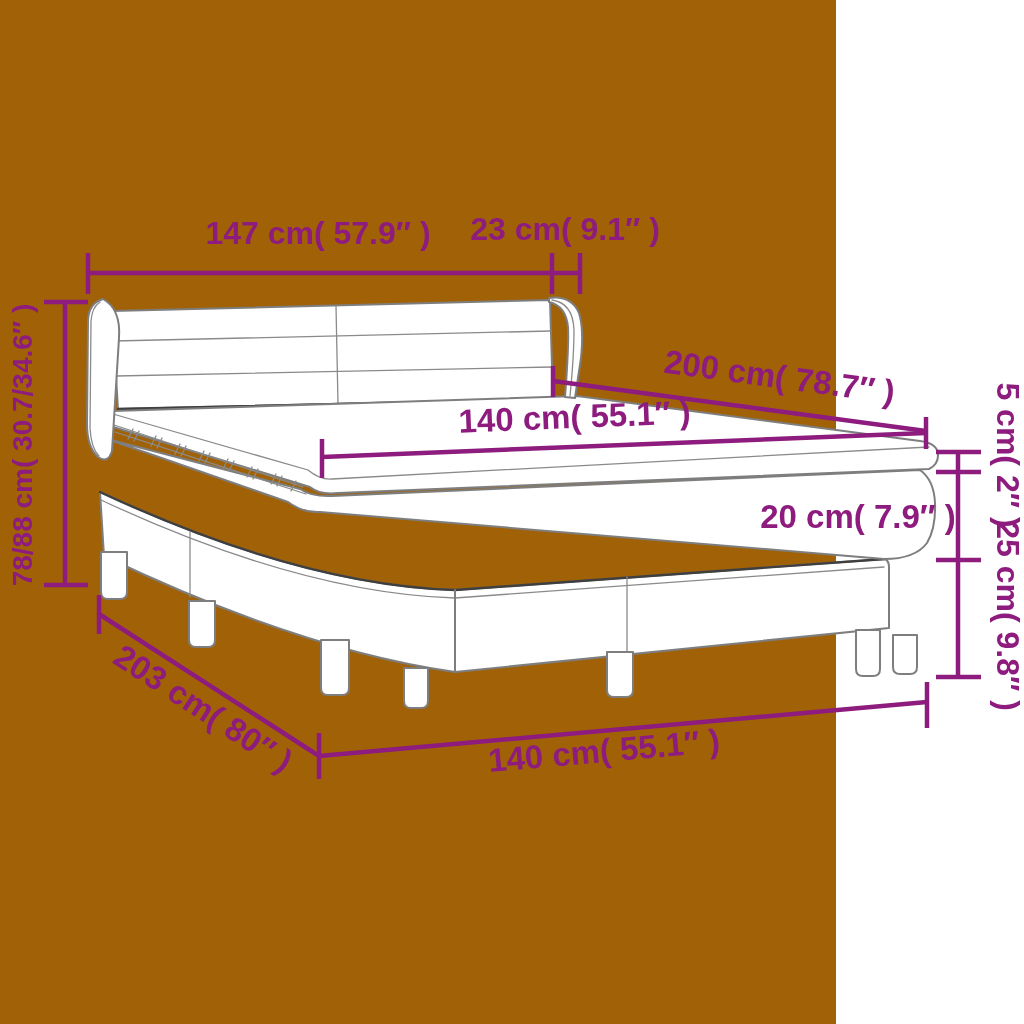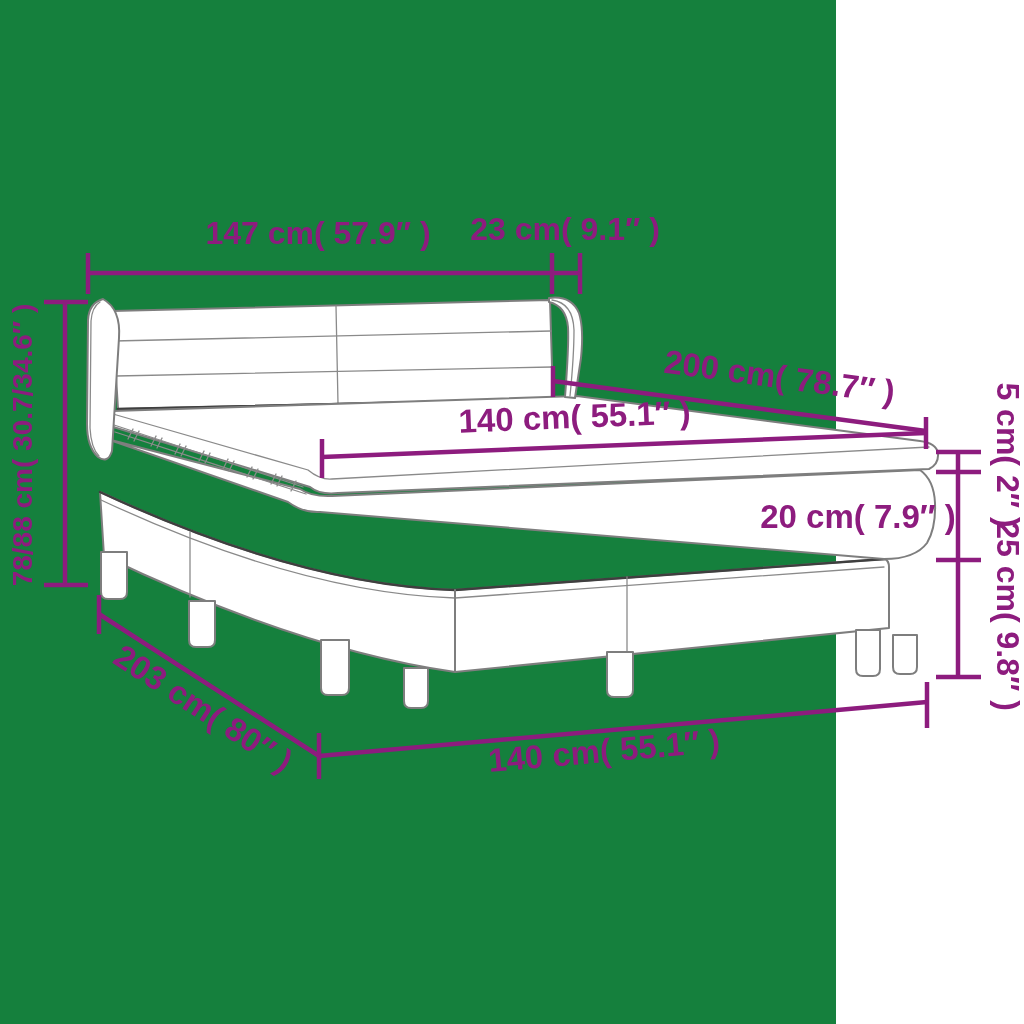--- a/index.html
+++ b/index.html
@@ -1,16 +1,16 @@
 <!DOCTYPE html>
 <html><head>
 <meta charset="utf-8">
 <style>
   html,body{margin:0;padding:0;background:#ffffff;width:1024px;height:1024px;overflow:hidden;}
-  .stage{position:relative;width:836px;height:1024px;background:#15803d;}
+  .stage{position:relative;width:836px;height:1024px;background:#a16207;}
   svg{position:absolute;left:0;top:0;}
   .dim-text{font-family:"Liberation Sans", sans-serif;font-weight:700;fill:#8d1c7e;}
   .outline{fill:#ffffff;stroke:#7e7e7e;stroke-width:2;stroke-linejoin:round;}
   .edge{fill:none;stroke:#7e7e7e;stroke-width:2;stroke-linejoin:round;stroke-linecap:round;}
   .edge-thin{fill:none;stroke:#8a8a8a;stroke-width:1.3;stroke-linecap:round;}
   .edge-dark{fill:none;stroke:#3f3f3f;stroke-width:2.4;stroke-linecap:round;}
   .dim{fill:none;stroke:#8d1c7e;stroke-width:4.5;stroke-linecap:butt;}
 </style>
 </head>
 <body>

